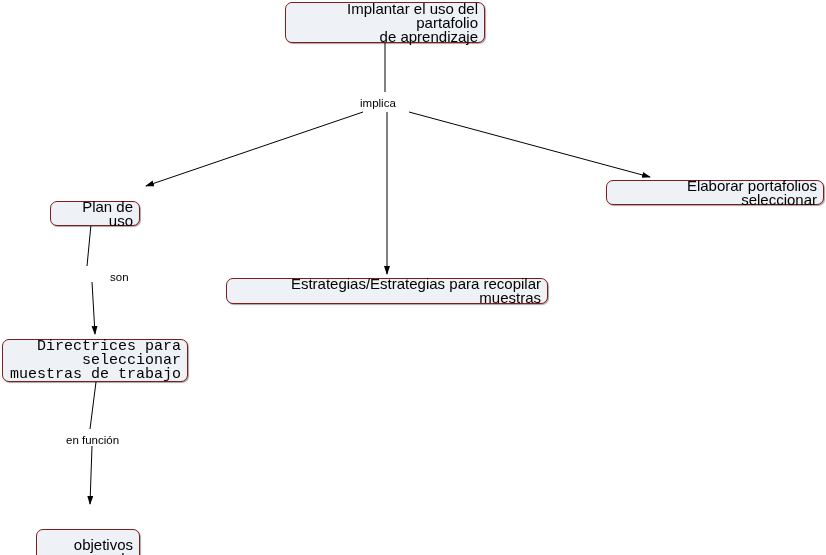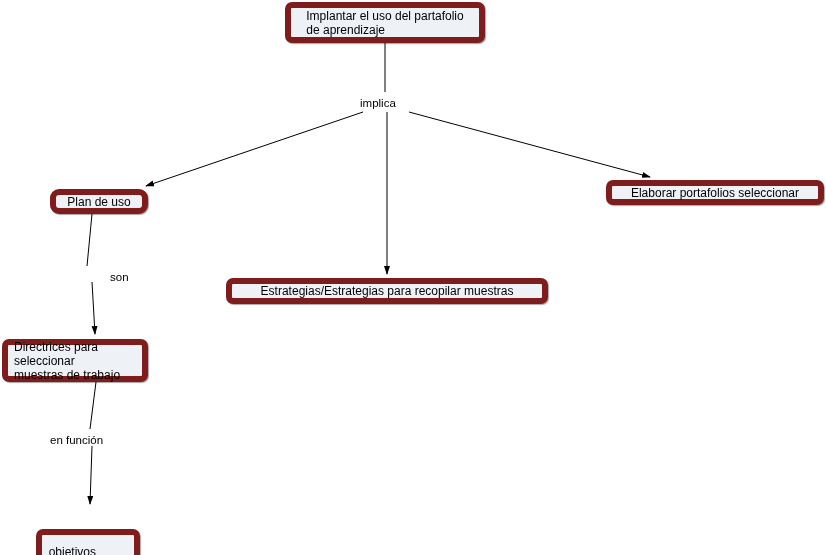--- a/index.html
+++ b/index.html
@@ -22,26 +22,26 @@
     left: 0;
     top: 0;
     width: 826px;
     height: 555px;
     pointer-events: none;
   }
   .node {
     position: absolute;
     box-sizing: border-box;
     background: #eef2f7;
-    border: 6px solid #7f1d1d;
+    border: 1px solid #7f1d1d;
     border-radius: 7px;
     color: #000000;
-    font-size: 12px;
+    font-size: 15px;
     line-height: 14px;
-    text-align: left;
+    text-align: right;
     display: flex;
     align-items: center;
     justify-content: center;
     padding: 2px 6px;
     white-space: pre-line;
     box-shadow: 1px 1px 1px rgba(0,0,0,0.35);
   }
   .link-label {
     position: absolute;
     font-size: 11.5px;
@@ -75,31 +75,31 @@
     <path d="M92,282 L95,334" stroke="#000000" fill="none" stroke-width="1" marker-end="url(#arrow)"></path>
 
     <path d="M96,382 L90,429" stroke="#000000" fill="none" stroke-width="1"></path>
 
     <path d="M92,446 L90,504" stroke="#000000" fill="none" stroke-width="1" marker-end="url(#arrow)"></path>
   </svg>
 
   <div class="node" style="left:285px; top:2px; width:200px; height:41px;">Implantar el uso del partafolio
 de aprendizaje</div>
 
-  <div class="node" style="left:50px; top:189px; width:98px; height:25px;border-radius:9px;">Plan de uso</div>
+  <div class="node" style="left:50px; top:201px; width:90px; height:25px;">Plan de uso</div>
 
   <div class="node" style="left:226px; top:278px; width:322px; height:26px;">Estrategias/Estrategias  para recopilar muestras</div>
 
   <div class="node" style="left:606px; top:180px; width:218px; height:25px;">Elaborar portafolios seleccionar</div>
 
-  <div class="node" style="left:2px; top:339px; width:146px; height:43px;">Directrices para seleccionar
+  <div class="node" style="left:2px; top:339px; width:186px; height:43px;font-family:Liberation Mono, monospace;">Directrices para seleccionar
 muestras de trabajo</div>
 
   <div class="node" style="left:36px; top:509px; width:104px; height:60px;margin-top:20px;">objetivos
 de aprendizaje</div>
 
   <div class="link-label" style="left:360px; top:97px;">implica</div>
 
   <div class="link-label" style="left:80px; top:271px;margin-left:30px;">son</div>
 
-  <div class="link-label" style="left:50px; top:434px;">en función</div>
+  <div class="link-label" style="left:66px; top:434px;">en función</div>
 
 </div>
 
 </body></html>

